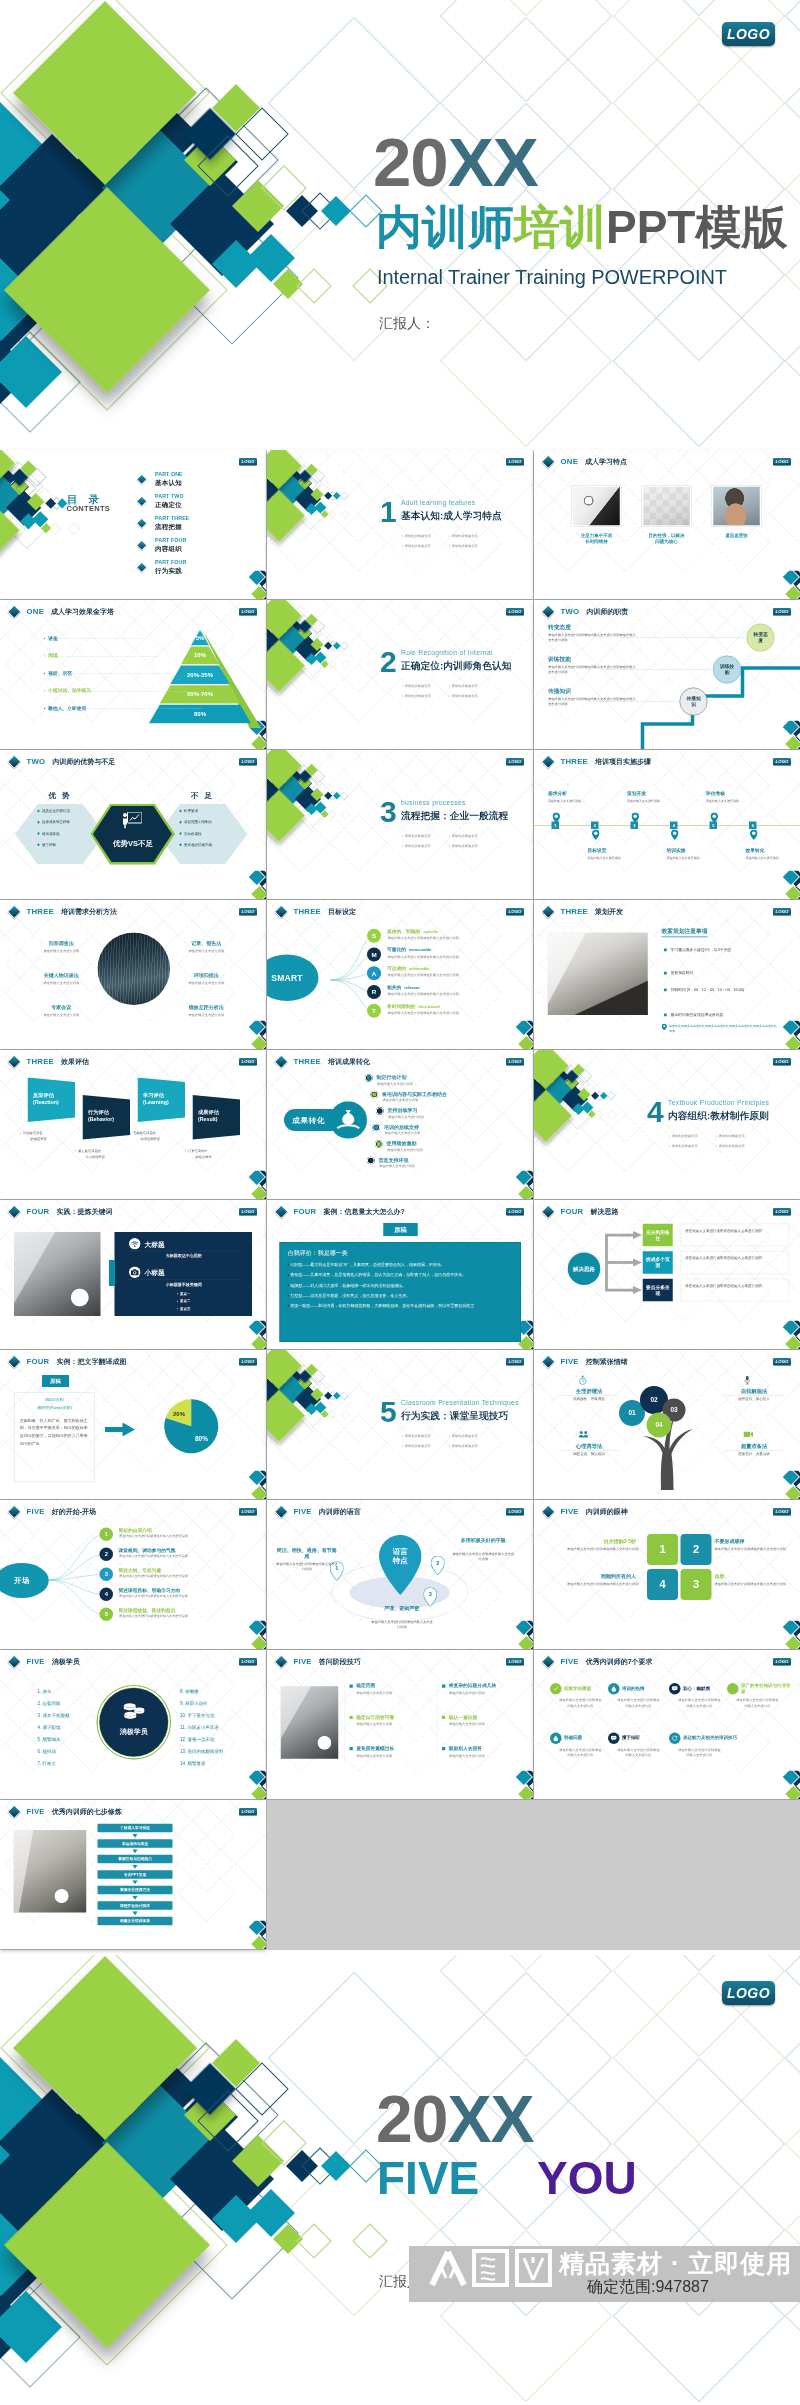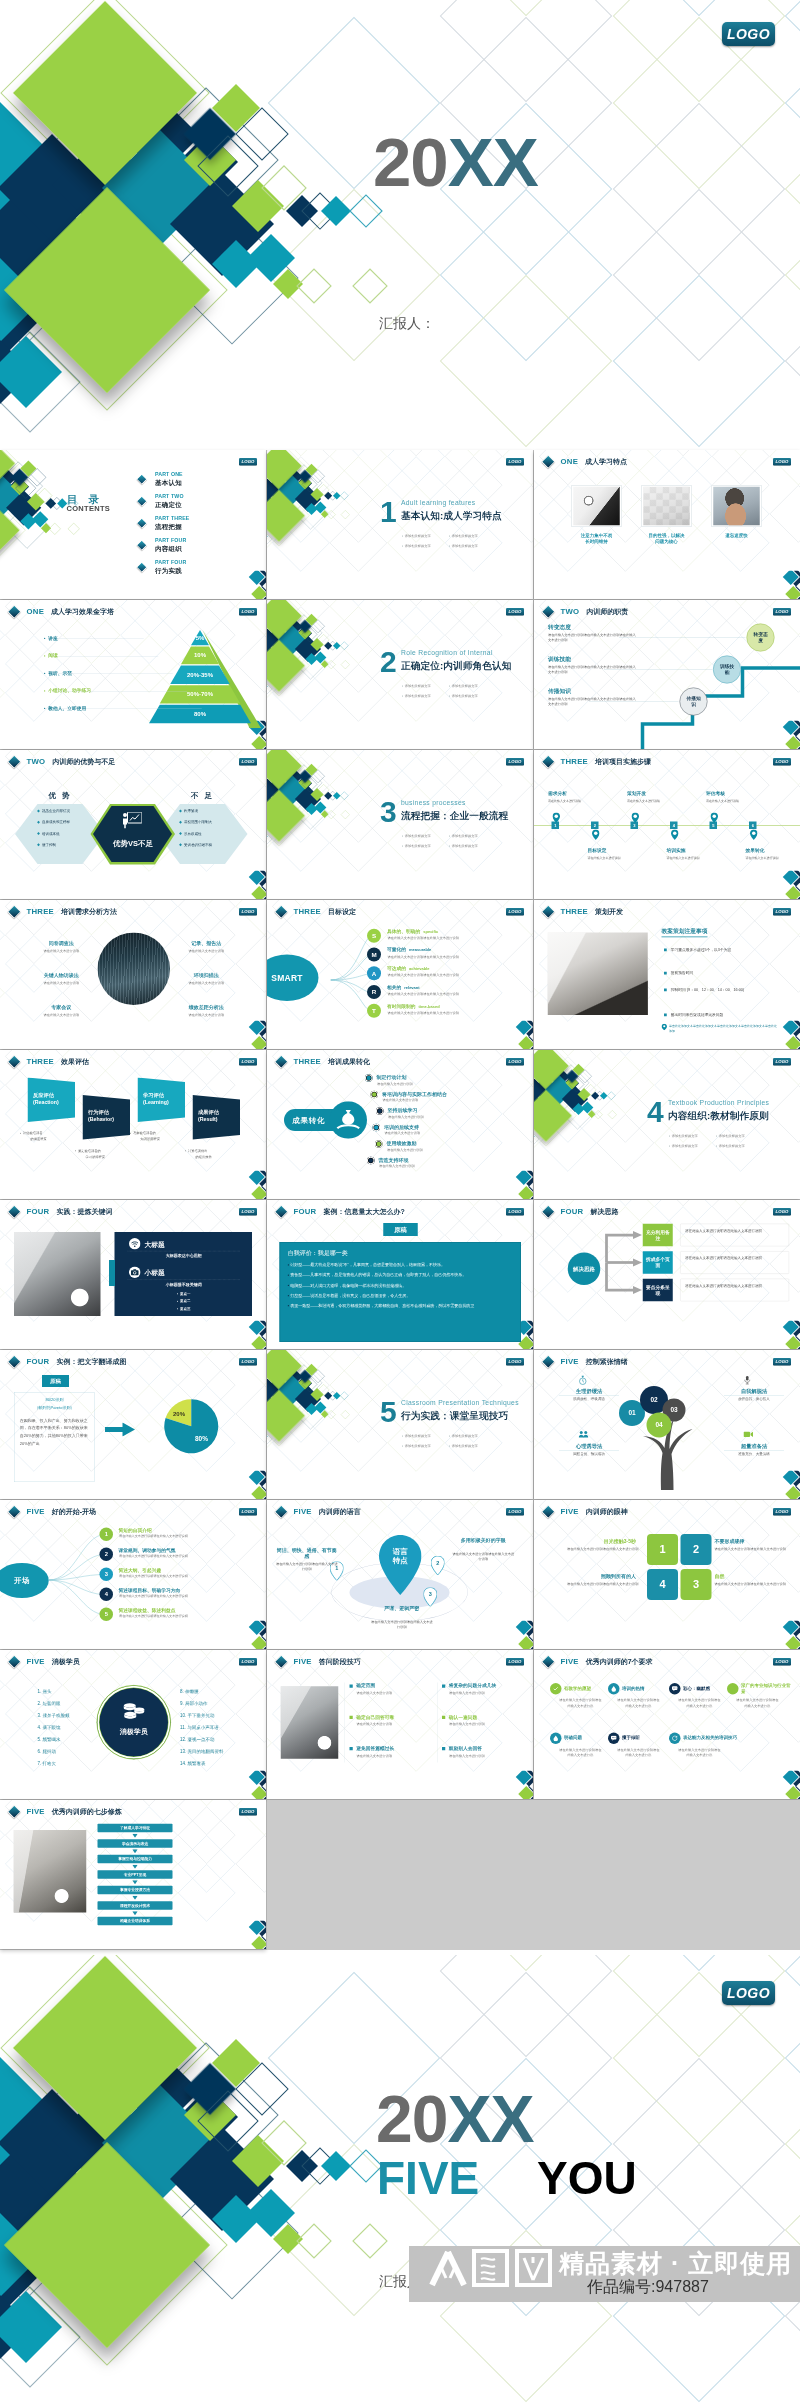--- a/index.html
+++ b/index.html
@@ -262,21 +262,21 @@
 .s7-img{position:absolute;left:55px;top:120px;width:290px;height:330px;}
 .s7-b{position:absolute;left:390px;width:300px;height:34px;background:#1b8fa8;border-radius:3px;color:#fff;
   font-size:15px;font-weight:bold;display:flex;align-items:center;justify-content:center;}
 .s7-a{position:absolute;left:529px;}
 
 
 .ender{position:absolute;left:0;top:1955px;width:800px;height:450px;background:#fff;overflow:hidden;}
 .end-year{position:absolute;left:376px;top:131px;font-size:66px;font-weight:bold;color:#6b6b6b;line-height:1;letter-spacing:-1px;}
 .end-year .xx{color:#3a6e80;}
 .end-th{position:absolute;left:377px;top:200px;font-size:46px;font-weight:bold;line-height:1;letter-spacing:0px;}
-.end-th .a{color:#1b8fa8;} .end-th .b{color:#000000;margin-left:45px;}
+.end-th .a{color:#1b8fa8;} .end-th .b{color:#4c1d95;margin-left:45px;}
 .end-sub{position:absolute;left:378px;top:270px;font-size:20px;color:#4a4a4a;letter-spacing:.2px;white-space:nowrap;}
 .end-pres{position:absolute;left:379px;top:318px;font-size:14px;color:#555;}
 
 
 .wm{position:absolute;left:409px;top:2246px;width:391px;height:56px;background:#c2c2c2;}
 .wm-brand{position:absolute;left:19px;top:2px;}
 .wm-tag{position:absolute;left:150px;top:1px;font-size:25px;color:#fff;font-weight:bold;letter-spacing:1px;white-space:nowrap;}
 .wm-code{position:absolute;left:178px;top:31px;font-size:16px;color:#333;white-space:nowrap;}
 
 .fdb{position:absolute;border:1px solid #cfd9e0;transform:rotate(45deg);}
@@ -383,20 +383,22 @@
 <rect x="325.4" y="200.4" width="21.2" height="21.2" fill="#0b9cb4" opacity="1.0" transform="rotate(45 336.0 211.0)"></rect>
 <rect x="354.7" y="199.7" width="22.6" height="22.6" fill="none" stroke="#3aa7bd" stroke-width="1.2" opacity="1.0" transform="rotate(45 366.0 211.0)"></rect>
 <rect x="219.0" y="247.0" width="33.9" height="33.9" fill="#0b9cb4" opacity="1.0" transform="rotate(45 236.0 264.0)"></rect>
 <rect x="277.4" y="273.4" width="21.2" height="21.2" fill="#9ad144" opacity="1.0" transform="rotate(45 288.0 284.0)"></rect>
 <rect x="302.0" y="274.0" width="24.0" height="24.0" fill="none" stroke="#bbd990" stroke-width="1.2" opacity="1.0" transform="rotate(45 314.0 286.0)"></rect>
 <rect x="358.0" y="274.0" width="24.0" height="24.0" fill="none" stroke="#bbd990" stroke-width="1.2" opacity="1.0" transform="rotate(45 370.0 286.0)"></rect>
         </svg>
       </div>
       <div class="logo-badge" style="right:25px;top:22px;width:53px;height:24px;font-size:14px;line-height:24px">LOGO</div>
       <div class="cov-year"><span>20</span><span class="xx">XX</span></div>
+      <div class="cov-t"><span class="a">内训师</span><span class="b">培训</span><span class="c">PPT模版</span></div>
+      <div class="cov-sub">Internal Trainer Training POWERPOINT</div>
       <div class="cov-pres">汇报人：</div>
     </div>
     <div class="grid">
       <div class="cell" style="left:0px;top:0px">
         <div class="slide">
           <div class="cover-art toc-art"><svg width="1064" height="596" viewBox="0 0 800 449" preserveAspectRatio="xMinYMin meet">
               <defs>
                 <filter id="dshS" x="-60%" y="-60%" width="260%" height="260%">
                   <feDropShadow dx="9" dy="9" stdDeviation="8" flood-color="#000" flood-opacity="0.34"></feDropShadow>
                 </filter>
@@ -2556,15 +2558,15 @@
             <path d="M27 19 L22 30" stroke-width="3"></path>
             <path d="M27 19 L32 30" stroke-width="3"></path>
             <rect x="46" y="3" width="33" height="34" stroke-width="4"></rect>
             <path d="M53 11c5-3 9 3 14 0M53 18c5-3 9 3 14 0M53 25c5-3 9 3 14 0M53 31c5-3 9 3 14 0" stroke-width="2.2"></path>
             <rect x="89" y="3" width="33" height="34" stroke-width="4"></rect>
             <path d="M96 10 L105 32 M115 10 L105 32" stroke-width="3"></path>
             <path d="M105 9 L105 15" stroke-width="3"></path>
           </g>
         </svg></div>
       <div class="wm-tag">精品素材 · 立即使用</div>
-      <div class="wm-code">作品编号:947887</div>
+      <div class="wm-code">确定范围:947887</div>
     </div>
   </div>
 
 </body></html>

